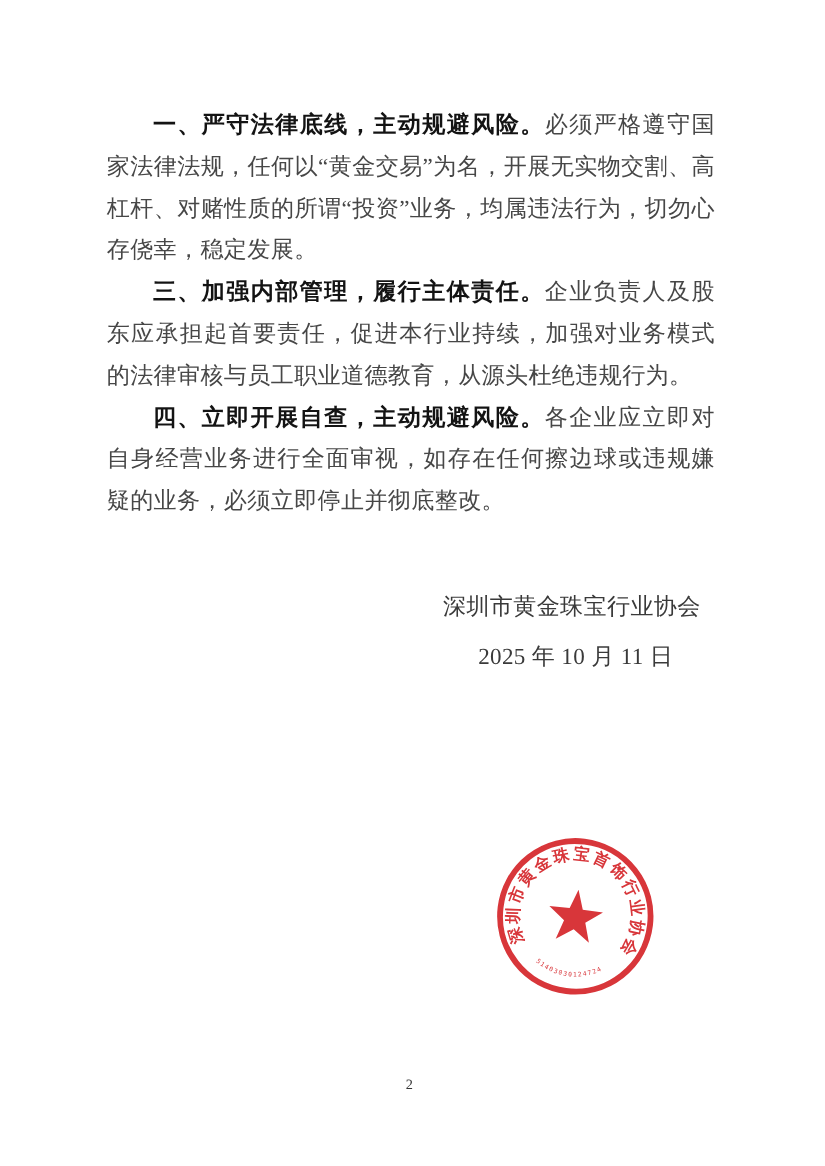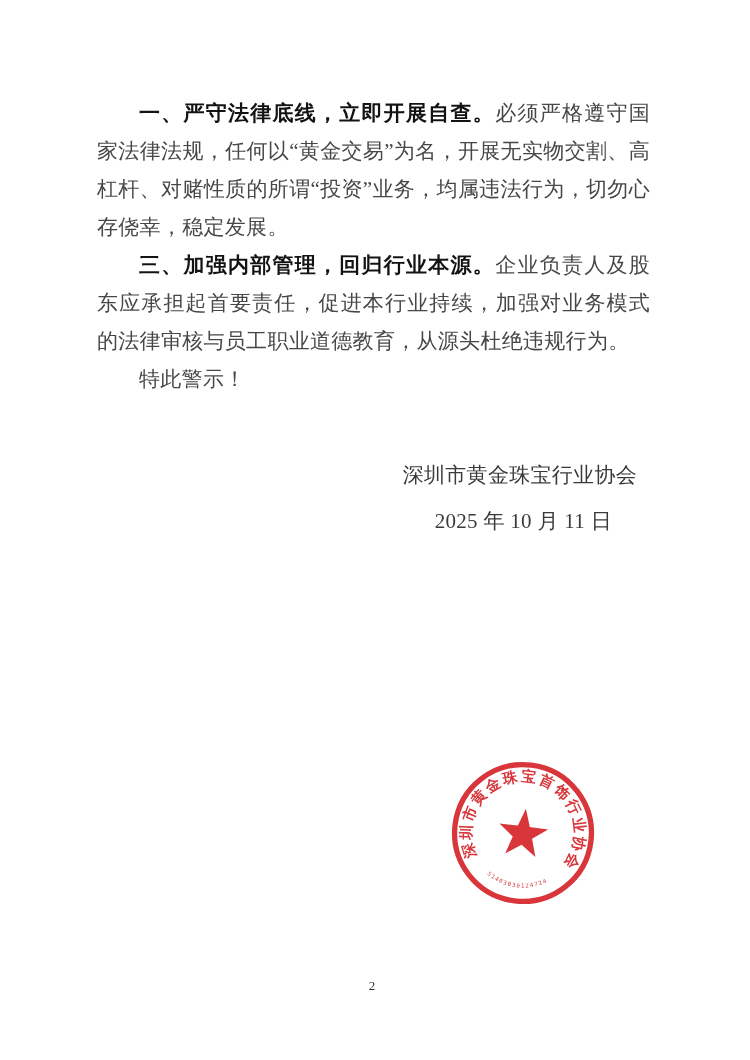--- a/index.html
+++ b/index.html
@@ -81,23 +81,23 @@
     font-size: 13px;
     color: #333333;
   }
 </style>
 </head>
 <body>
 
 <div class="page">
 
   <div class="content">
-    <p><span class="lead">一、严守法律底线，立即开展自查。</span><span>必须严格遵守国家法律法规，任何以“黄金交易”为名，开展无实物交割、高杠杆、对赌性质的所谓“投资”业务，均属违法行为，切勿心存侥幸，稳定发展。</span></p>
-    <p><span class="lead">三、加强内部管理，回归行业本源。</span><span>企业负责人及股东应承担起首要责任，促进本行业持续，加强对业务模式的法律审核与员工职业道德教育，从源头杜绝违规行为。</span></p>
-    <p><span>特此警示！</span></p>
+    <p><span class="lead">一、严守法律底线，主动规避风险。</span><span>必须严格遵守国家法律法规，任何以“黄金交易”为名，开展无实物交割、高杠杆、对赌性质的所谓“投资”业务，均属违法行为，切勿心存侥幸，稳定发展。</span></p>
+    <p><span class="lead">三、加强内部管理，履行主体责任。</span><span>企业负责人及股东应承担起首要责任，促进本行业持续，加强对业务模式的法律审核与员工职业道德教育，从源头杜绝违规行为。</span></p>
+    <p><span class="lead">四、立即开展自查，主动规避风险。</span><span>各企业应立即对自身经营业务进行全面审视，如存在任何擦边球或违规嫌疑的业务，必须立即停止并彻底整改。</span></p>
 
     <p class="sig-org">深圳市黄金珠宝行业协会</p>
     <p class="sig-date">2025 年 10 月 11 日</p>
   </div>
 
   <div class="seal">
     <svg viewBox="0 0 200 200" xmlns="http://www.w3.org/2000/svg">
       <defs>
         <path id="arcTop" d="M 51.9,148.1 A 68,68 0 1 1 148.1,148.1" fill="none"></path>
         <path id="arcBottom" d="M 32.3,124.6 A 72,72 0 0 0 167.7,124.6" fill="none"></path>

